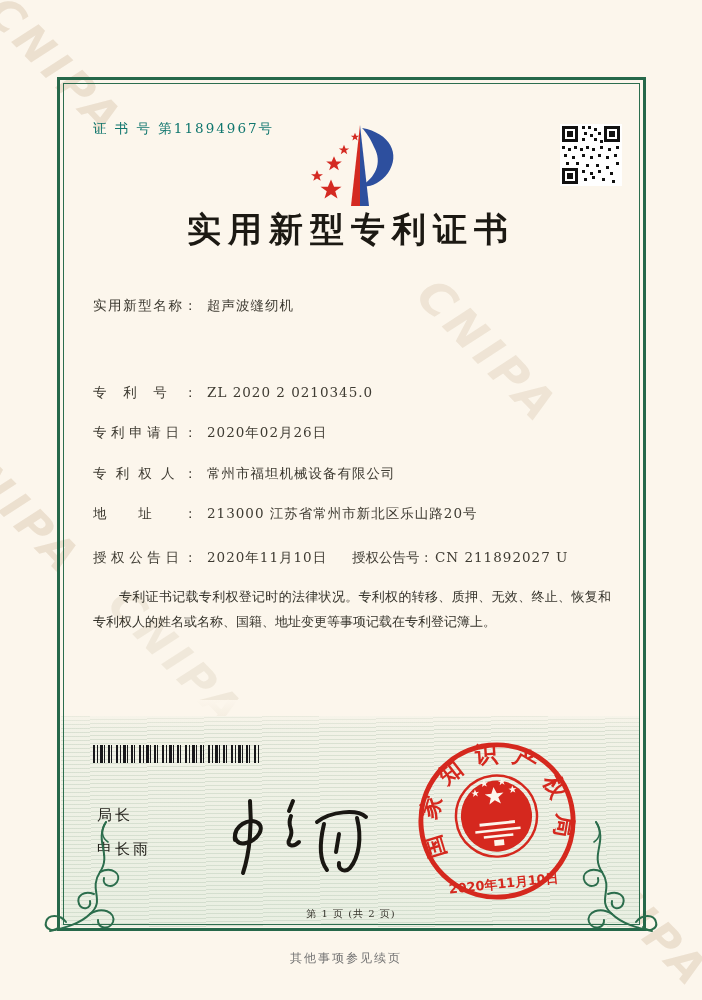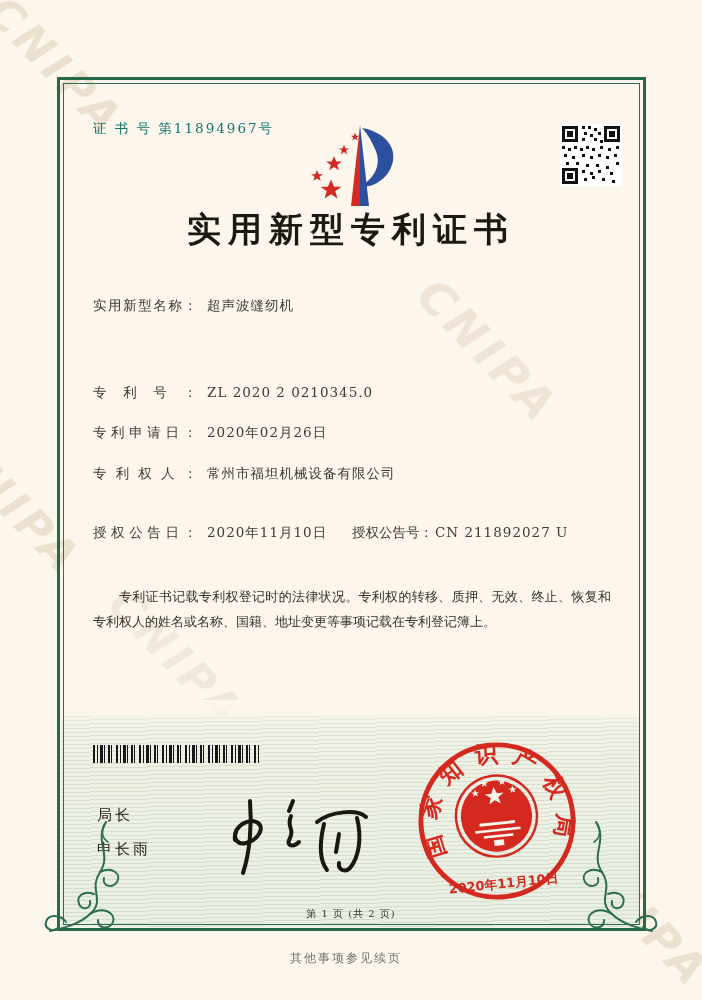--- a/index.html
+++ b/index.html
@@ -184,21 +184,24 @@
   </div>
   <div class="field-row" style="top:384px;">
     <span class="f-label">专利号：</span><span class="f-value">ZL 2020 2 0210345.0</span>
   </div>
   <div class="field-row" style="top:424px;">
     <span class="f-label">专利申请日：</span><span class="f-value">2020年02月26日</span>
   </div>
   <div class="field-row" style="top:465px;">
     <span class="f-label">专利权人：</span><span class="f-value">常州市福坦机械设备有限公司</span>
   </div>
-  <div class="field-row" style="top:524px;width:520px;">
+  <div class="field-row" style="top:505px;">
+    <span class="f-label">地址：</span><span class="f-value">213000 江苏省常州市新北区乐山路20号</span>
+  </div>
+  <div class="field-row" style="top:549px;width:520px;">
     <span class="f-label">授权公告日：</span><span class="f-value">2020年11月10日</span>
     <span class="grant-pair">
       <span>授权公告号：</span><span class="f-value" style="margin-left:2px;">CN 211892027 U</span>
     </span>
   </div>
 
   <div class="paras">
     <p>专利证书记载专利权登记时的法律状况。专利权的转移、质押、无效、终止、恢复和专利权人的姓名或名称、国籍、地址变更等事项记载在专利登记簿上。</p>
   </div>
 

